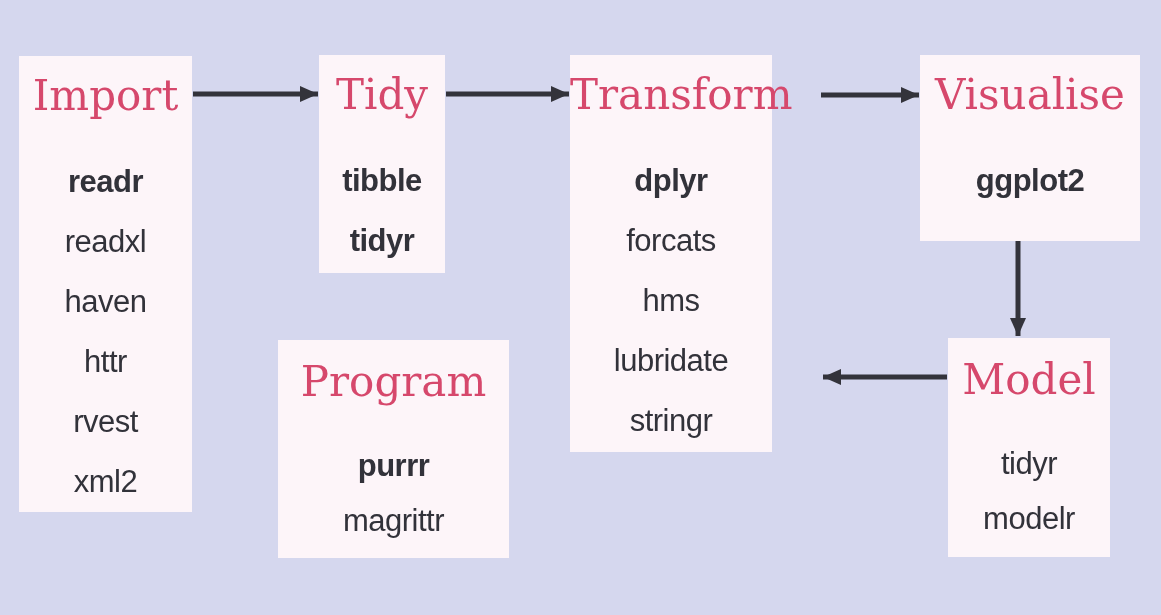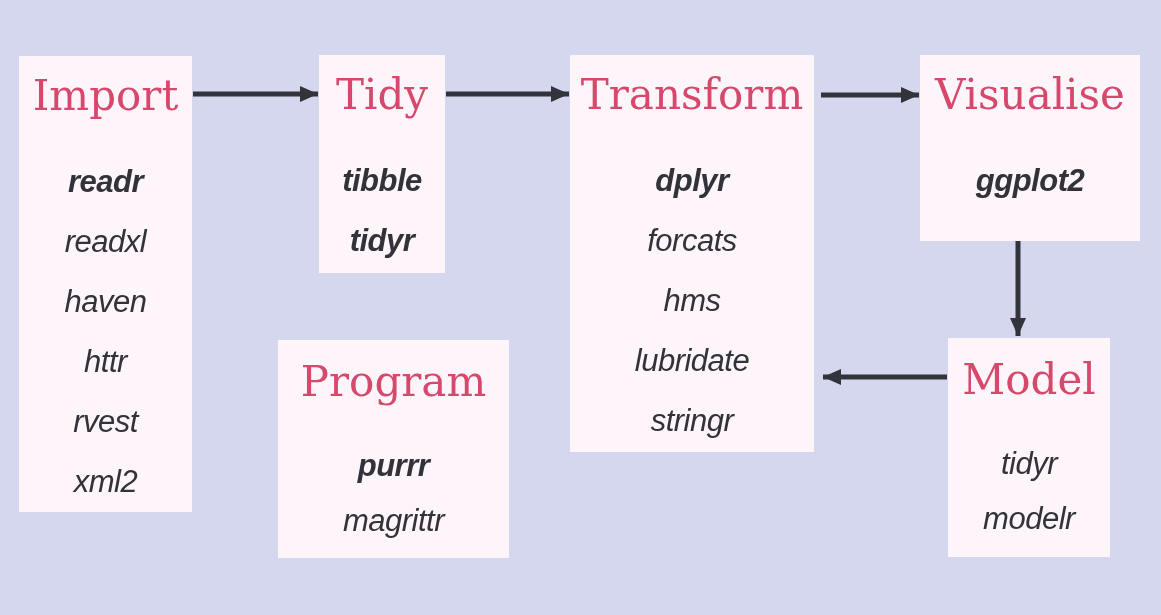--- a/index.html
+++ b/index.html
@@ -36,29 +36,28 @@
   }
   .box.south .box-title { margin-top: 20px; }
   .packages { margin-top: 34px; }
   .box.south .packages { }
   .pkg {
     font-size: 31px;
     line-height: 60px;
     letter-spacing: -0.5px;
     color: var(--text-dark);
     white-space: nowrap;
-    font-style: italic;
   }
   .box.south .pkg { line-height: 55px; }
   .pkg.bold { font-weight: bold; }
 
   #box-import    { left: 19px;  top: 56px;  width: 173px; height: 456px; }
   #box-tidy      { left: 319px; top: 55px;  width: 126px; height: 218px; }
   #box-program   { left: 278px; top: 340px; width: 231px; height: 218px; }
-  #box-transform { left: 570px; top: 55px;  width: 244px; height: 397px; }
+  #box-transform { left: 570px; top: 55px;  width: 202px; height: 397px; }
   #box-visualise { left: 920px; top: 55px;  width: 220px; height: 186px; }
   #box-model     { left: 948px; top: 338px; width: 162px; height: 219px; }
 
   svg.arrows {
     position: absolute;
     left: 0; top: 0;
     width: 1161px; height: 615px;
     pointer-events: none;
   }
   svg.arrows line { stroke: var(--arrow); stroke-width: 5px; }

